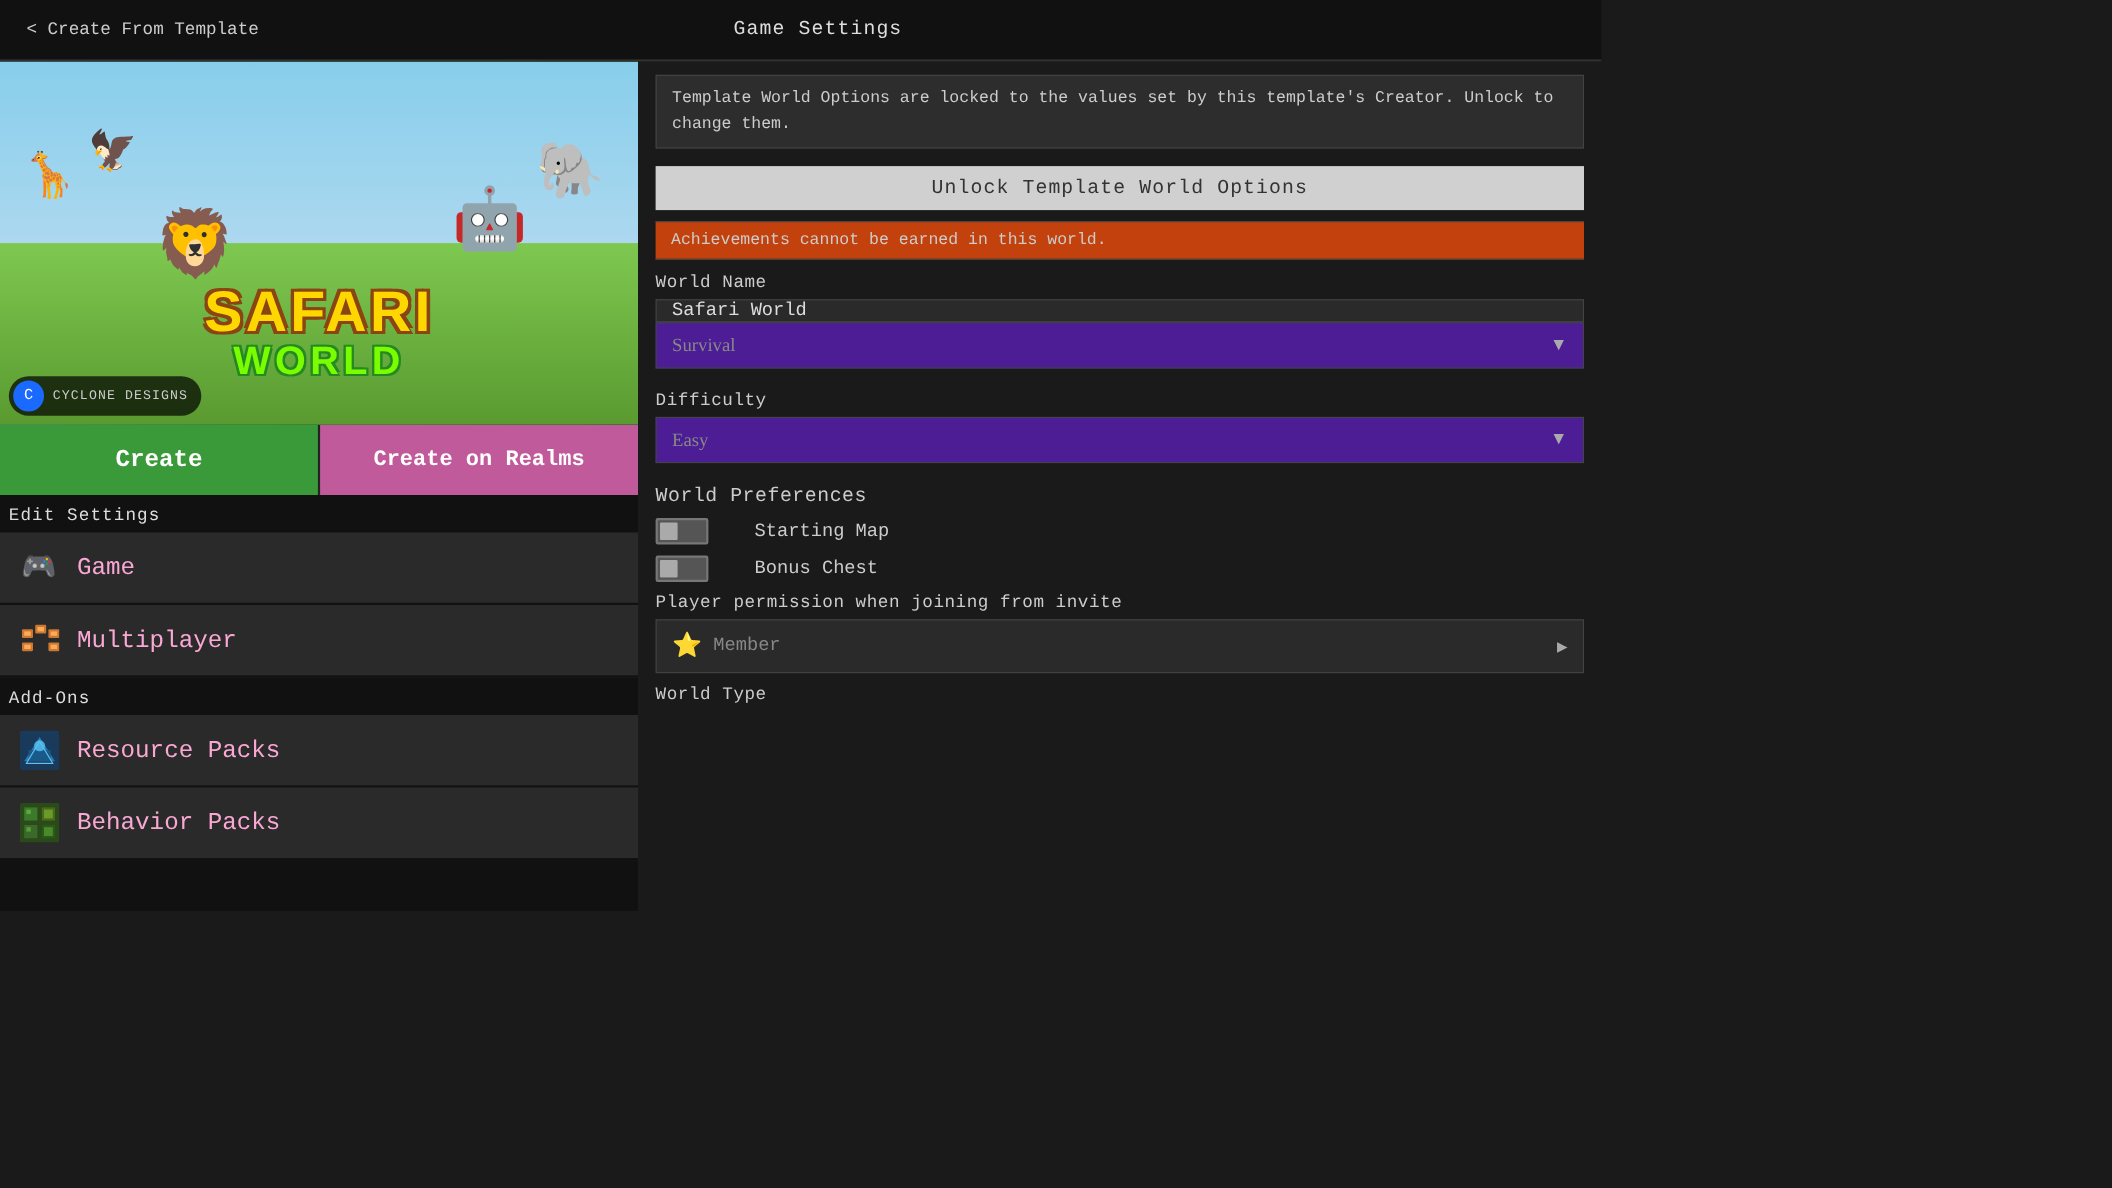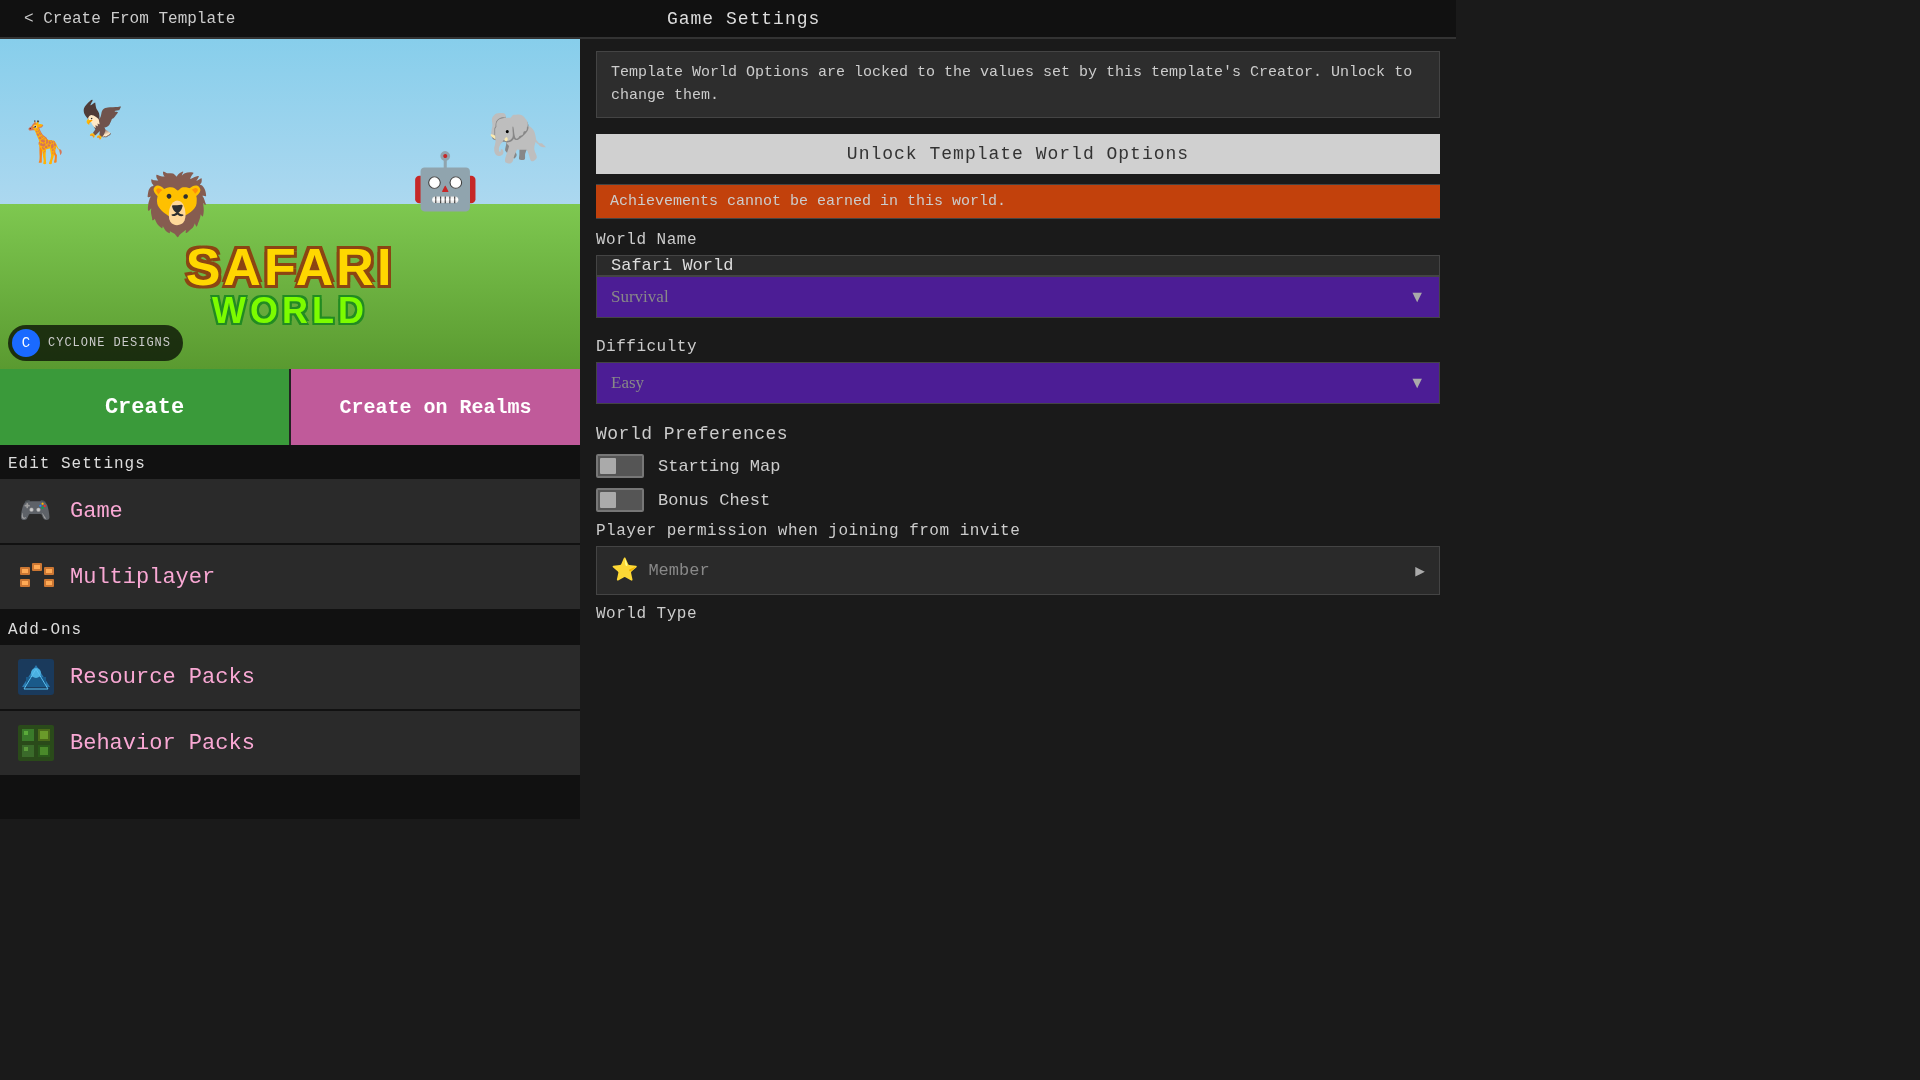--- a/index.html
+++ b/index.html
@@ -12,21 +12,21 @@
       color: #e0e0e0;
     }
 
     
     .header {
       background: #111;
       display: flex;
       align-items: center;
       justify-content: space-between;
       padding: 0 24px;
-      height: 39px;
+      height: 56px;
       border-bottom: 2px solid #333;
     }
     .header-back {
       display: flex;
       align-items: center;
       gap: 8px;
       color: #ccc;
       font-size: 16px;
       cursor: pointer;
     }
@@ -126,21 +126,21 @@
     .creator-name {
       font-size: 12px;
       color: #ccc;
       letter-spacing: 1px;
       text-transform: uppercase;
     }
 
     
     .action-buttons {
       display: flex;
-      height: 76px;
+      height: 64px;
     }
     .btn-create {
       flex: 1;
       background: #3a9a3a;
       color: white;
       font-size: 22px;
       font-family: 'Courier New', monospace;
       border: none;
       cursor: pointer;
       font-weight: bold;
@@ -292,20 +292,21 @@
     }
     .toggle-thumb {
       width: 16px;
       height: 16px;
       background: #aaa;
       border-radius: 1px;
     }
     .toggle-label {
       font-size: 17px;
       color: #ccc;
+      margin-left: 28px;
     }
 
     .permission-row {
       width: 100%;
       background: #2a2a2a;
       border: 1px solid #444;
       padding: 10px 14px;
       font-size: 17px;
       color: #888;
       font-family: 'Courier New', monospace;

